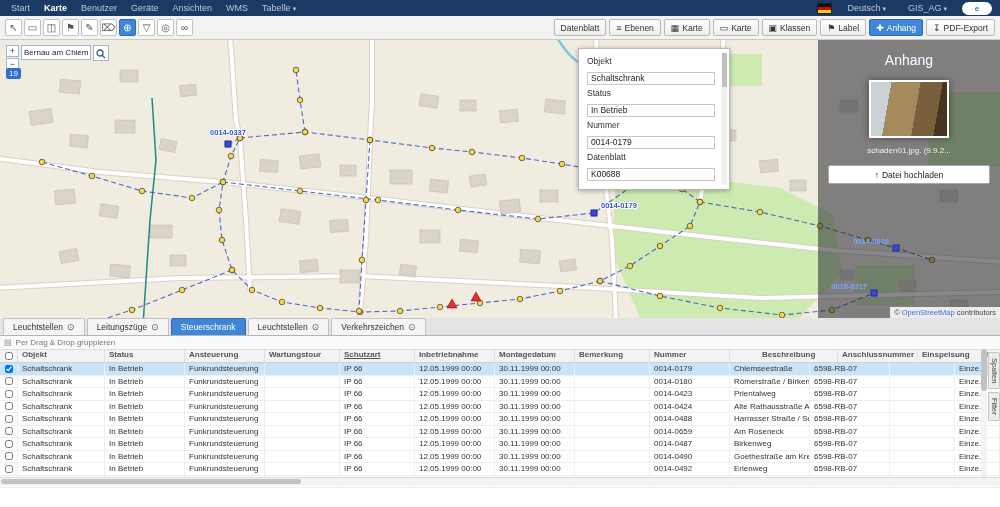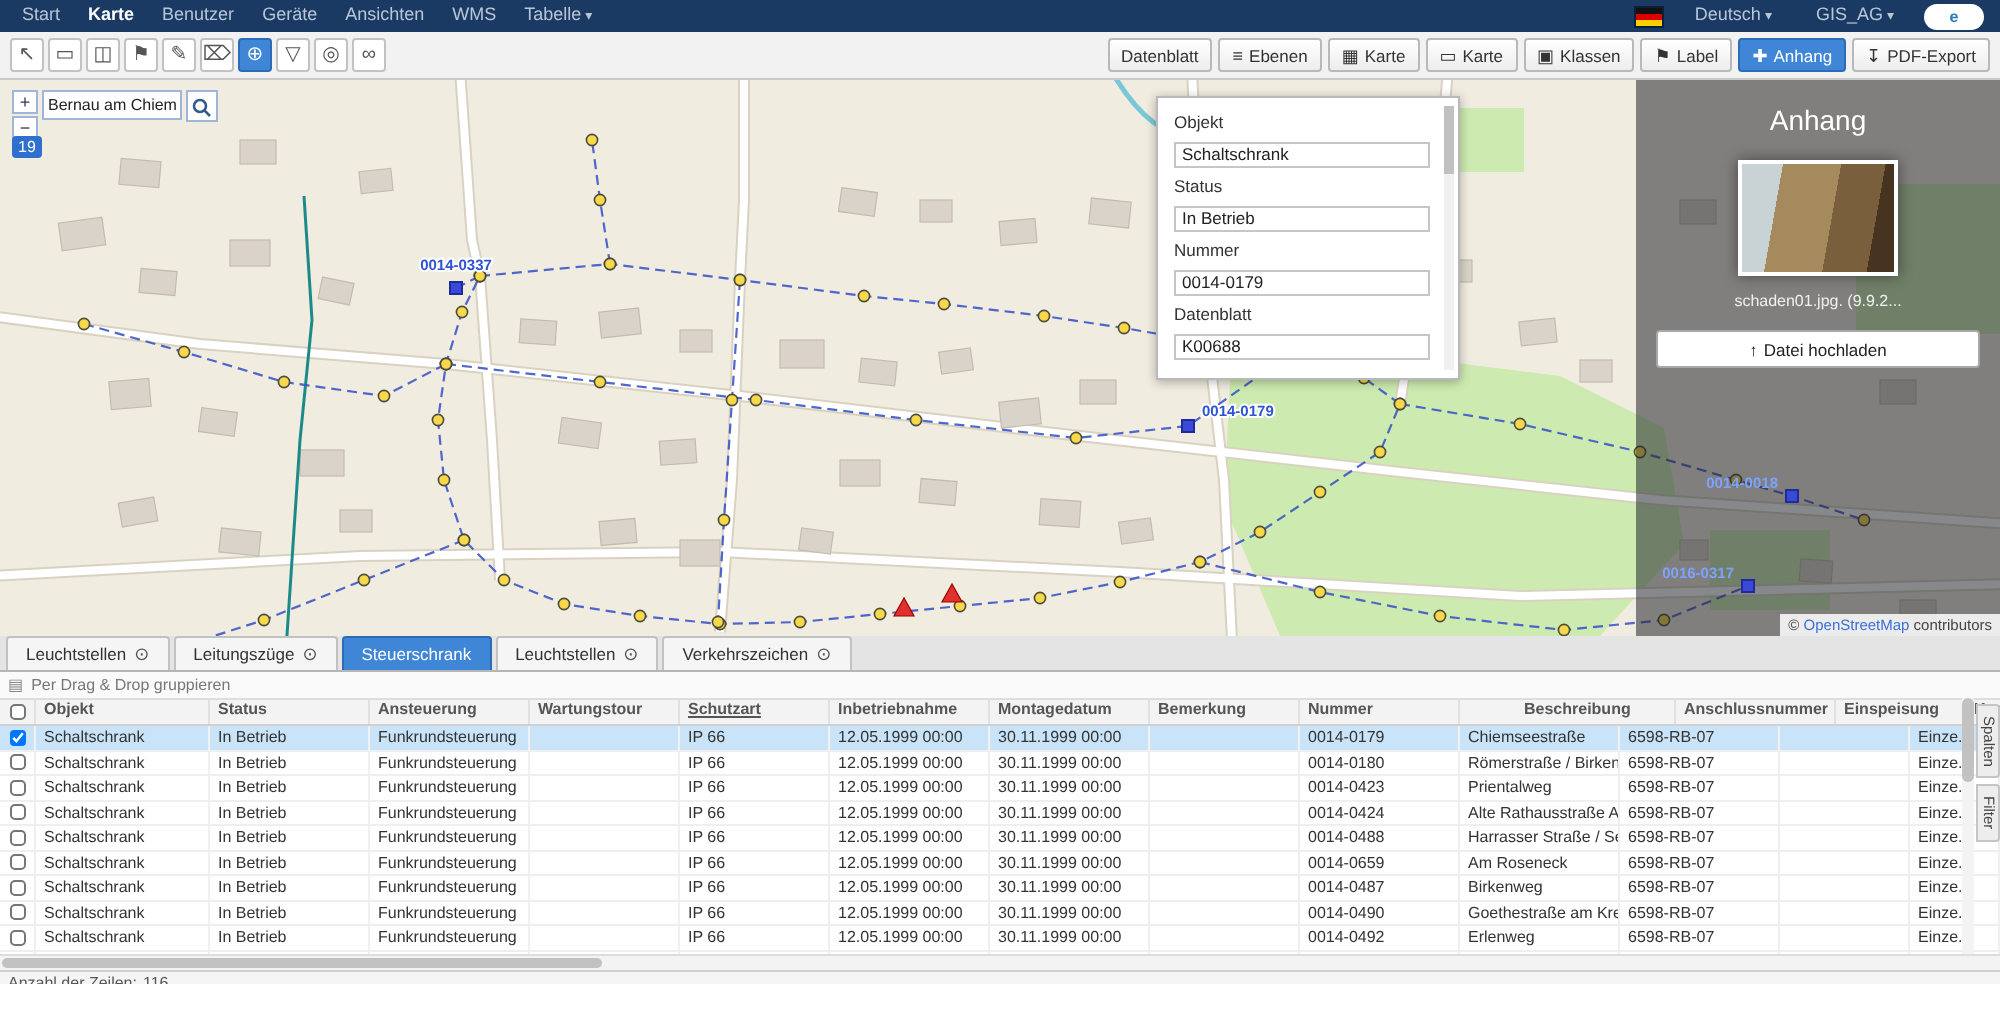--- a/index.html
+++ b/index.html
@@ -602,19 +602,15 @@
       <div class="vthumb"></div>
     </div>
   <div class="sidetabs">
       <div class="sidetab">Spalten</div>
       <div class="sidetab">Filter</div>
     </div>
   <div class="hscroll">
       <div class="hthumb"></div>
     </div>
 
-  <div class="countbar">
-    <span>Anzahl der Zeilen:</span>
-    <span>116</span>
-  </div>
 
 
 </div>
 
 </body></html>

